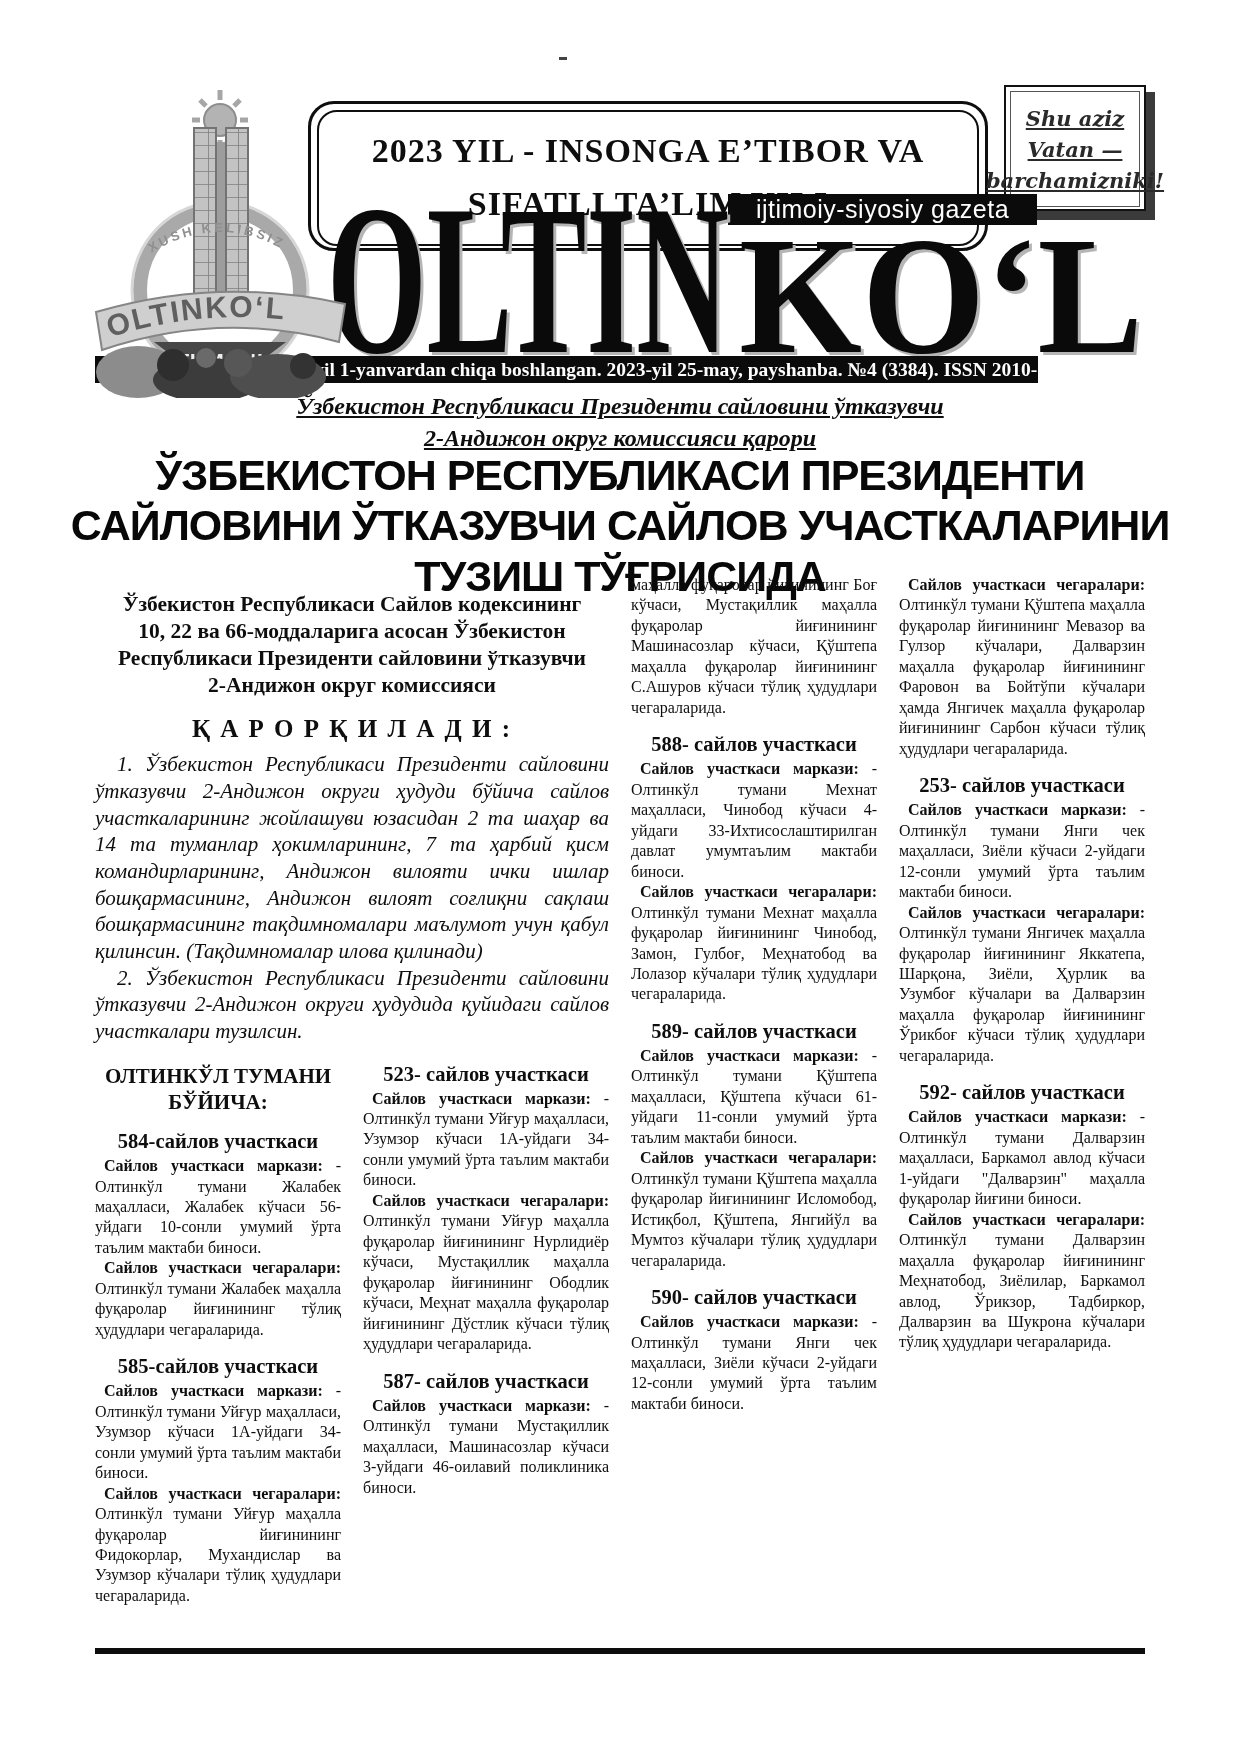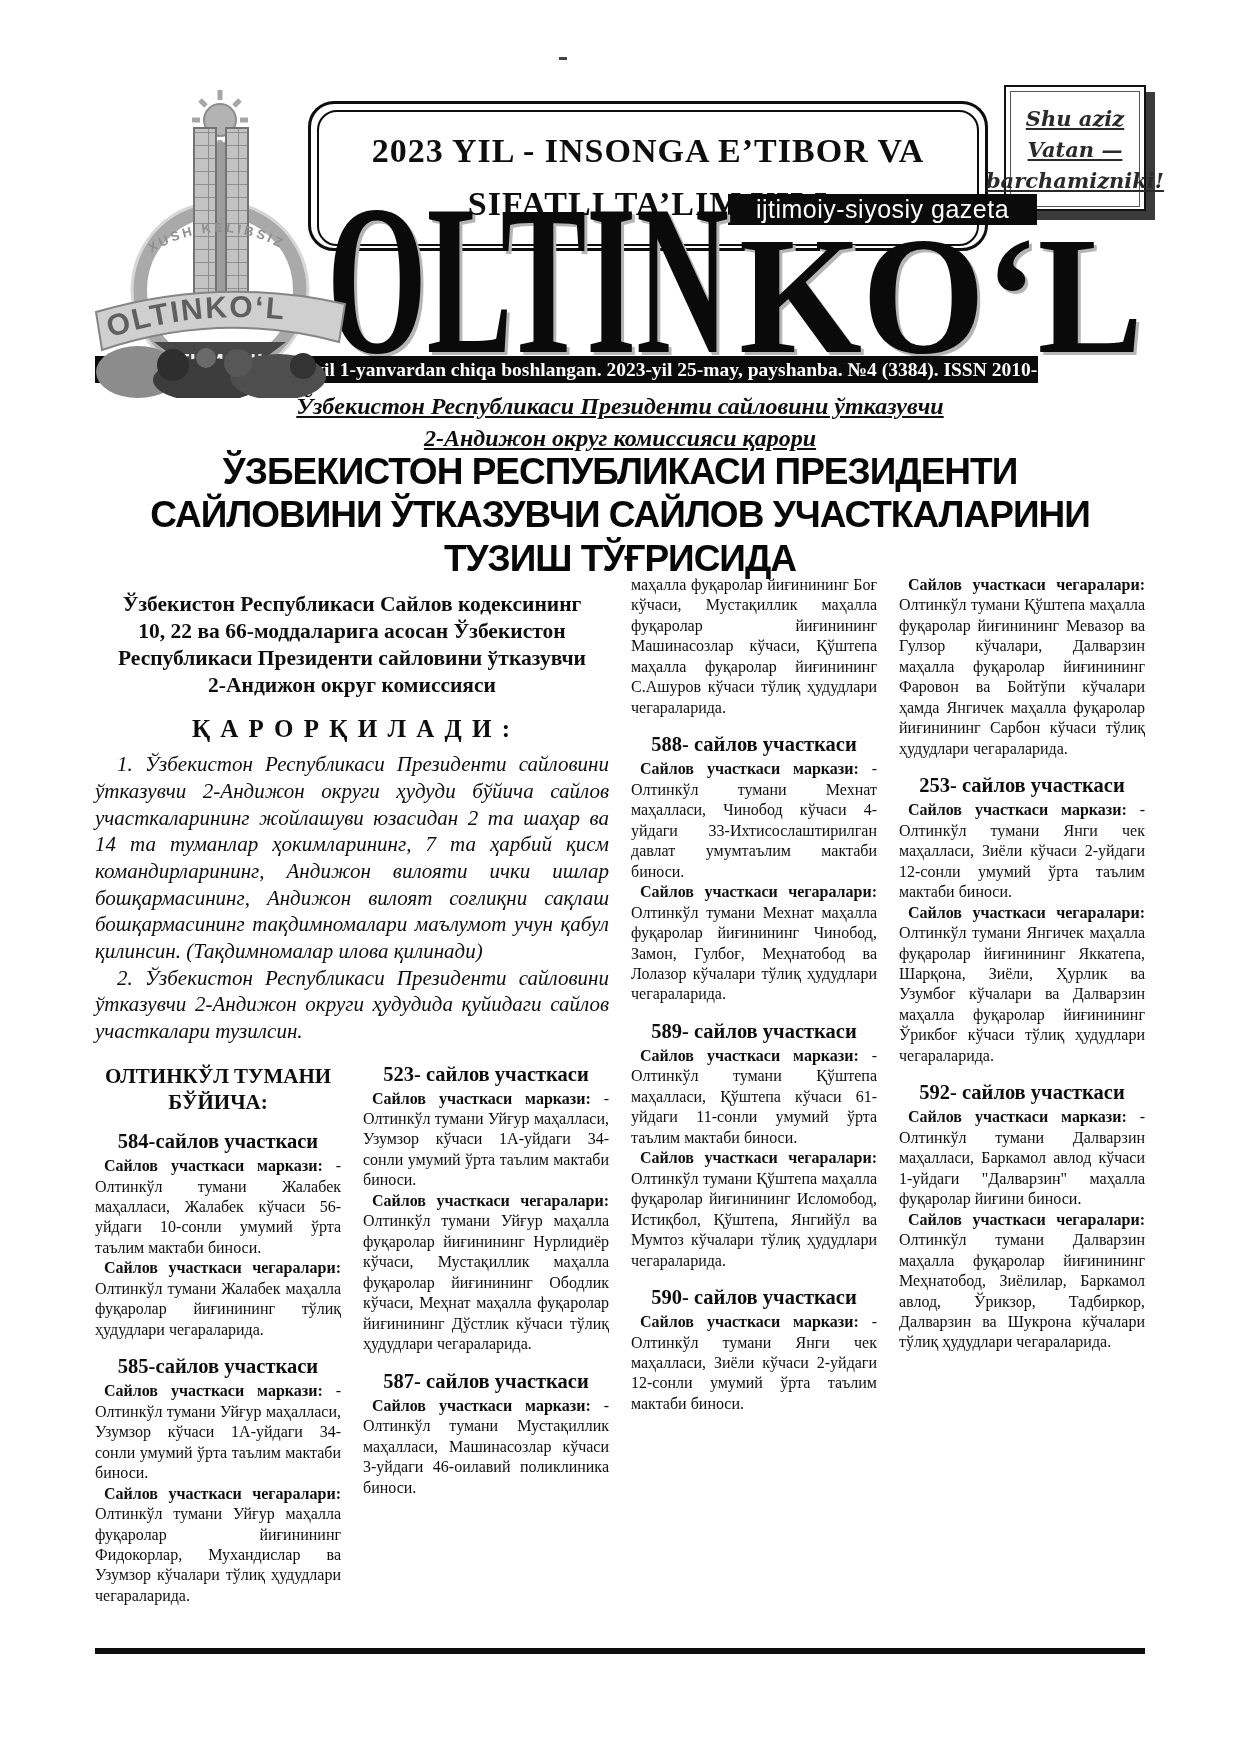--- a/index.html
+++ b/index.html
@@ -42,21 +42,21 @@
         display:flex;align-items:center;justify-content:center;padding-left:212px;box-sizing:border-box;}
   .dateline span{color:#fff;font-weight:bold;font-size:19.5px;white-space:nowrap;}
 
   
   .kicker{position:absolute;left:0;top:390px;width:100%;text-align:center;}
   .kicker div{font-size:24px;font-weight:bold;font-style:italic;text-decoration:underline;
         line-height:1.35;}
 
   
   .headline{position:absolute;left:40px;top:450px;width:1160px;text-align:center;
-        font-family:"Liberation Sans",sans-serif;font-weight:bold;font-size:37px;
+        font-family:"Liberation Sans",sans-serif;font-weight:bold;font-size:43px;
         letter-spacing:-1px;line-height:1.17;color:#080808;}
 
   
   .content{position:absolute;left:95px;top:575px;width:1050px;display:flex;gap:22px;}
   .col-half{width:514px;flex:none;}
   .two-cols{display:flex;gap:22px;margin-top:18px;}
   .col{width:246px;flex:none;}
 
   .intro-lead{font-weight:bold;font-size:21.5px;line-height:1.26;text-align:center;margin:16px;}
   .intro-resolve{font-weight:bold;font-size:25px;text-align:center;margin:6px 0 8px;letter-spacing:2px;}

